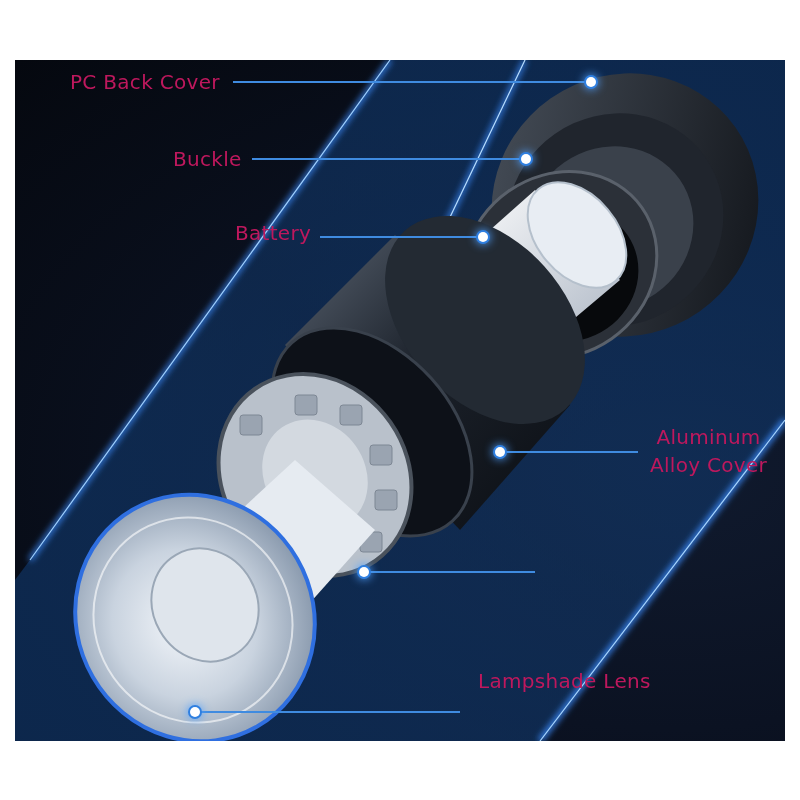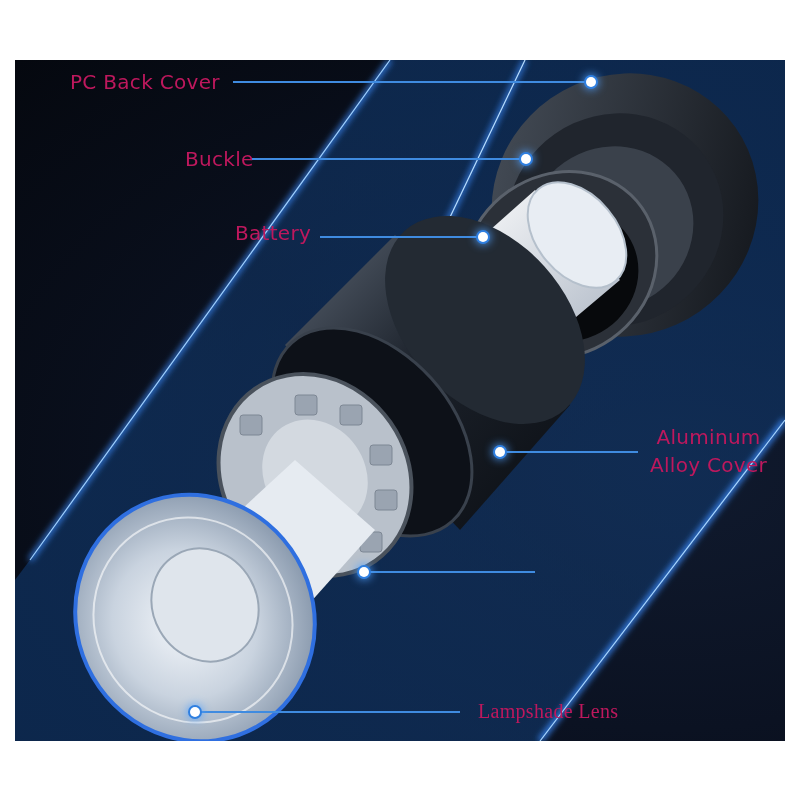--- a/index.html
+++ b/index.html
@@ -104,35 +104,35 @@
       <ellipse cx="178" cy="560" rx="98" ry="104" transform="rotate(-30 178 560)" fill="none" stroke="#ffffff" stroke-opacity="0.6" stroke-width="2"></ellipse>
       <ellipse cx="190" cy="545" rx="52" ry="58" transform="rotate(-30 190 545)" fill="#dfe5ec" stroke="#9aa7b6" stroke-width="2"></ellipse>
     </g>
   </svg>
 </div>
 
 <div class="label" style="left:70px; top:68px;">PC Back Cover</div>
 <div class="leader" style="left:233px; top:81px; width:355px;"></div>
 <div class="dot" style="left:591px; top:82px;"></div>
 
-<div class="label" style="left:173px; top:145px;margin-left:12px;">Buckle</div>
+<div class="label" style="left:173px; top:145px;">Buckle</div>
 <div class="leader" style="left:252px; top:158px; width:272px;"></div>
 <div class="dot" style="left:526px; top:159px;"></div>
 
 <div class="label" style="left:235px; top:219px;text-align:center;">Battery</div>
 <div class="leader" style="left:320px; top:236px; width:160px;"></div>
 <div class="dot" style="left:483px; top:237px;"></div>
 
 <div class="label two" style="left:650px; top:423px;text-align:center;">
   <div>Aluminum</div>
   <div>Alloy Cover</div>
 </div>
 <div class="leader" style="left:505px; top:451px; width:133px;"></div>
 <div class="dot" style="left:500px; top:452px;"></div>
 
 <div class="label two" style="left:546px; top:542px;">
 </div>
 <div class="leader" style="left:368px; top:571px; width:167px;"></div>
 <div class="dot" style="left:364px; top:572px;"></div>
 
-<div class="label" style="left:478px; top:697px;font-family:Liberation Serif, serif;">Lampshade Lens</div>
+<div class="label" style="left:478px; top:667px;">Lampshade Lens</div>
 <div class="leader" style="left:200px; top:711px; width:260px;"></div>
 <div class="dot" style="left:195px; top:712px;"></div>
 
 </body></html>

